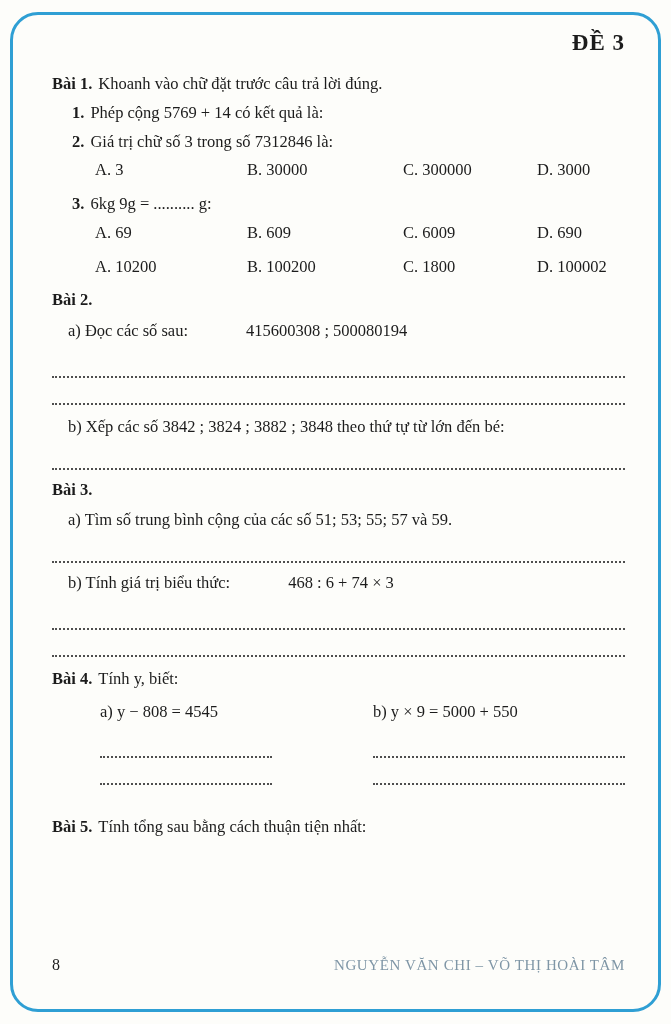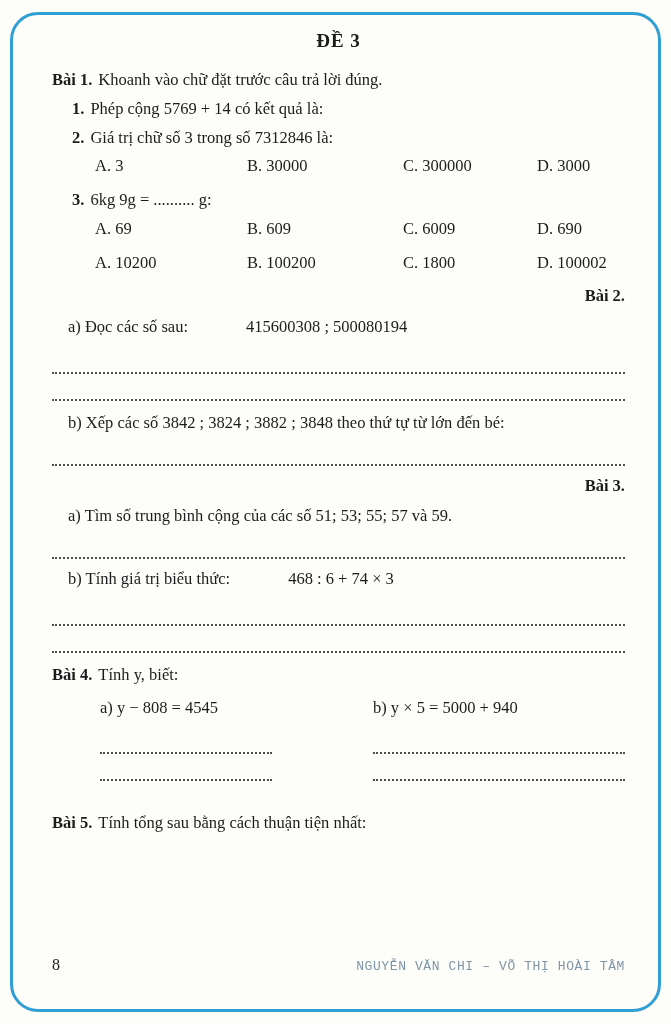--- a/index.html
+++ b/index.html
@@ -13,26 +13,26 @@
   }
   .frame {
     position:absolute; left:10px; top:12px; right:10px; bottom:12px;
     border:3px solid #2f9fd4;
     border-radius:28px;
     pointer-events:none;
   }
   .content { position:absolute; left:52px; right:46px; top:30px; }
 
   .title {
-    text-align:center; font-weight:700; font-size:19px;
+    text-align:right; font-weight:700; font-size:23px;
     letter-spacing:1px; margin:0 0 16px 0;
   }
   p { margin:0; }
   .row { font-size:16.5px; line-height:1.5; }
-  .b { font-weight:700;text-align:right; }
+  .b { font-weight:700; }
   .b.sp { margin-right:6px; }
 
   .q-text { margin:4px 0 4px 20px; }
   .choices {
     display:grid;
     grid-template-columns:152px 156px 134px 1fr;
     margin:0 0 9px 43px;
     font-size:16.5px; line-height:1.5;
   }
 
@@ -58,22 +58,22 @@
     display:inline-block; width:228px; height:16px;
     border-bottom:2px dotted #4e4e4e; margin-left:6px;
   }
 
   .footer {
     position:absolute; left:52px; right:46px; bottom:50px;
     display:flex; justify-content:space-between; align-items:baseline;
   }
   .pagenum { font-size:16px; }
   .credits {
-    font-family:Liberation Mono, monospace;
-    font-size:13px; letter-spacing:0.6px; color:#7f96a6;
+    font-family:Liberation Serif, serif;
+    font-size:15px; letter-spacing:0.6px; color:#7f96a6;
   }
 </style>
 </head>
 <body>
 
 <div class="page">
   <div class="frame"></div>
 
   <div class="content">
 
@@ -143,21 +143,21 @@
     <p class="row mt10">
       <span class="b sp">Bài 4.</span><span>Tính y, biết:</span>
     </p>
     <div class="two-col mt8">
       <div class="col-a">
         <p class="row">a) y − 808 = 4545</p>
         <div class="dotline short mt12"></div>
         <div class="dotline short"></div>
       </div>
       <div class="col-b">
-        <p class="row">b) y × 5 = 5000 + 940</p>
+        <p class="row">b) y × 9 = 5000 + 550</p>
         <div class="dotline med mt12"></div>
         <div class="dotline med"></div>
       </div>
     </div>
 
     <p class="row mt14">
       <span class="b sp">Bài 5.</span><span>Tính tổng sau bằng cách thuận tiện nhất:</span>
     </p>
 
   </div>

